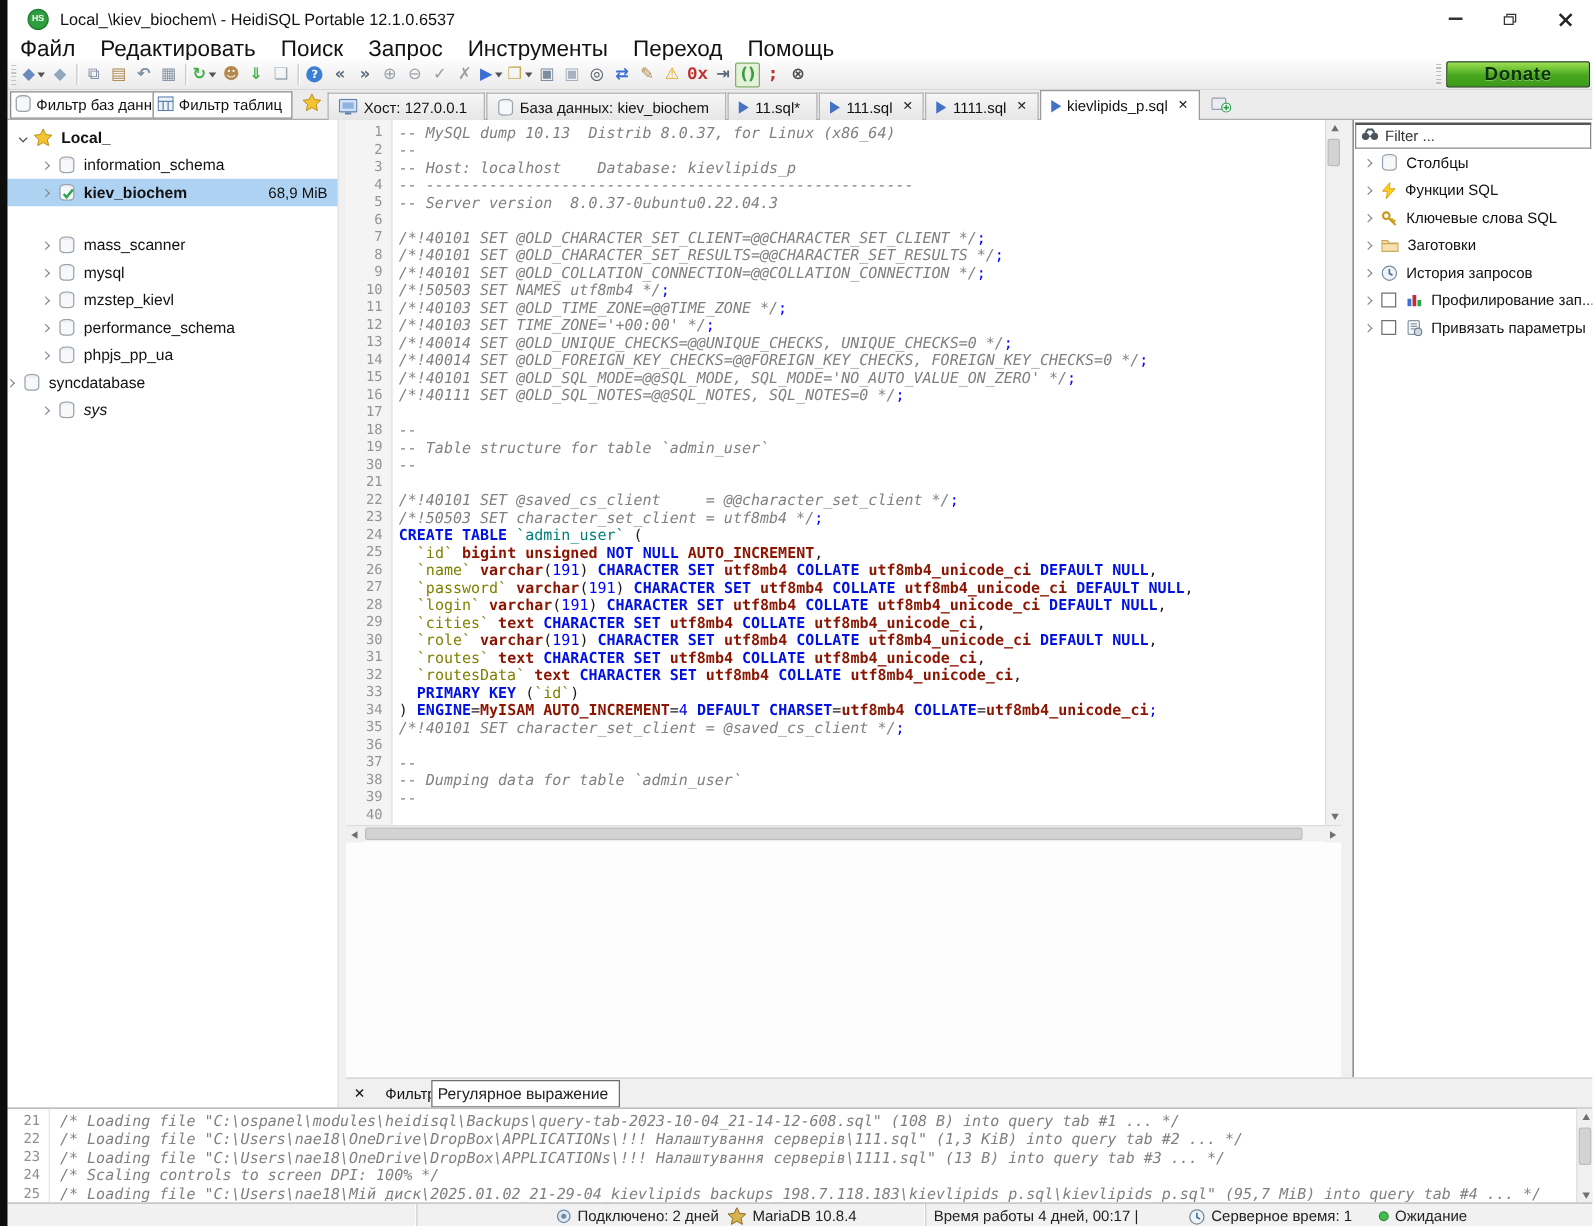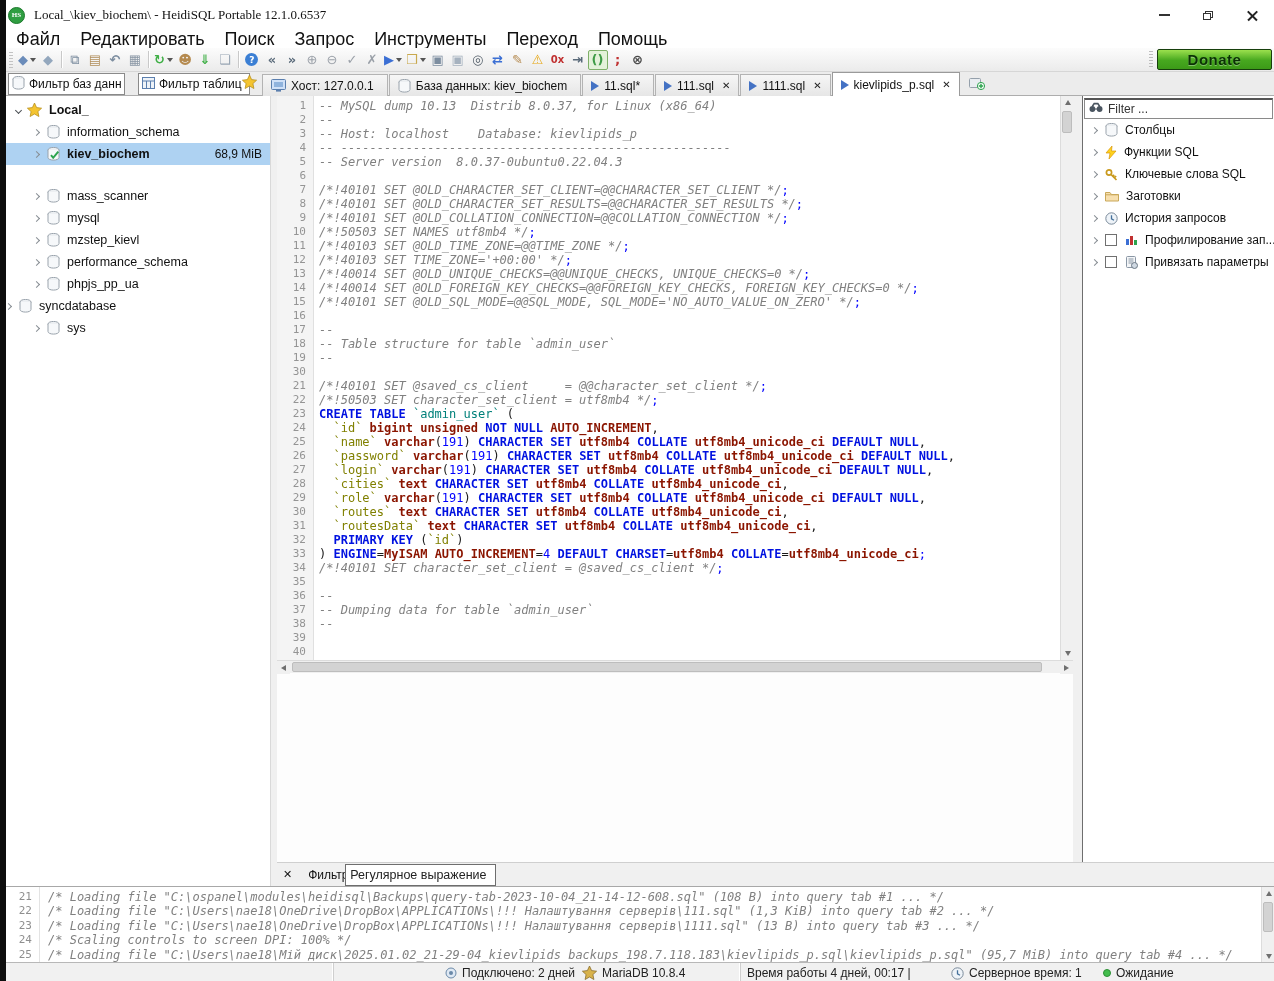--- a/index.html
+++ b/index.html
@@ -8,21 +8,21 @@
     position:relative; overflow:hidden; background:#fff;
     font-family:"Liberation Sans", sans-serif; font-size:12px; color:#111;
     cursor:default;
   }
   .abs { position:absolute; }
 
   
   #screen-edge { left:0; top:0; width:6px; height:981px; background:#0d0d0d; z-index:60; }
 
   
-  #titlebar { left:0; top:0; right:0; height:30px; background:#fff; display:flex; align-items:center;font-family:Liberation Serif, serif; }
+  #titlebar { left:14px; top:0; right:0; height:30px; background:#fff; display:flex; align-items:center; }
   #app-icon { width:17px; height:17px; border-radius:50%; background:radial-gradient(circle at 35% 30%, #59c returned, #2f9e41), #2f9e41; background:#2f9e41; border:1px solid #1d7a2d;
     color:#fff; font-size:7px; font-weight:bold; display:flex; align-items:center; justify-content:center; margin-left:8px; }
   #window-title { margin-left:9px; font-size:13px; color:#111; }
   #win-controls { margin-left:auto; display:flex; height:100%; }
   .win-btn { width:44px; height:100%; display:flex; align-items:center; justify-content:center; }
   .min-glyph { width:11px; height:2px; background:#333; display:inline-block; }
   .restore-glyph { position:relative; width:10px; height:9px; display:inline-block; }
   .restore-glyph .r1 { position:absolute; right:0; top:0; width:8px; height:7px; border:1.2px solid #333; background:#fff; }
   .restore-glyph .r2 { position:absolute; left:0; bottom:0; width:8px; height:7px; border:1.2px solid #333; background:#fff; }
   .close-glyph { position:relative; width:11px; height:11px; display:inline-block; }
@@ -244,21 +244,21 @@
       <span class="tb-icon">
         <span style="color: rgb(59, 111, 212); font-weight: bold;">⇄</span>
       </span>
       <span class="tb-icon">
         <span style="color: rgb(181, 138, 79);">✎</span>
       </span>
       <span class="tb-icon">
         <span style="color: rgb(230, 168, 23); font-weight: bold;">⚠</span>
       </span>
       <span class="tb-icon">
-        <span style="color: rgb(192, 48, 48); font-weight: bold; font-size: 10px;">0x</span>
+        <span style="color: rgb(192, 48, 48); font-weight: bold; font-size: 14px; font-family: Liberation Mono, monospace;">0x</span>
       </span>
       <span class="tb-icon">
         <span style="color: rgb(90, 106, 122); font-weight: bold;">⇥</span>
       </span>
       <span class="tb-icon hl">
         <span style="color: rgb(63, 156, 70); font-weight: bold;">()</span>
       </span>
       <span class="tb-icon">
         <span style="color: rgb(192, 48, 48); font-weight: bold;">;</span>
       </span>
@@ -271,21 +271,21 @@
 </div>
 
 <div id="tabrow" class="abs">
   <div class="filter-box" style="left:2px;width:117px;">
     <span class="icon-slot" id="ic-dbfilter"><svg width="13" height="14" viewBox="0 0 13 14">
           <ellipse cx="6.5" cy="3" rx="5.5" ry="2.6" fill="#eceff2" stroke="#9aa3ac"></ellipse>
           <path d="M1 3 v7.5 c0 1.5 2.4 2.6 5.5 2.6 s5.5 -1.1 5.5 -2.6 V3" fill="#f6f8fa" stroke="#9aa3ac"></path>
         </svg></span>
     <span class="txt">Фильтр баз данн</span>
   </div>
-  <div class="filter-box" style="left:132px;width:112px;">
+  <div class="filter-box" style="left:116px;width:112px;">
     <span class="icon-slot" id="ic-tablefilter"><svg width="13" height="12">
           <rect x="0.5" y="0.5" width="12" height="11" fill="#eef3f8" stroke="#5b7fae"></rect>
           <path d="M0.5 4 h12 M4.5 4 v7.5 M8.5 4 v7.5" stroke="#5b7fae"></path>
         </svg></span>
     <span class="txt">Фильтр таблиц</span>
   </div>
   <span id="star-btn"><svg width="15" height="14" viewBox="0 0 15 14">
         <path d="M7.5 0 L9.6 4.6 14.6 5.2 10.9 8.6 11.9 13.5 7.5 11 3.1 13.5 4.1 8.6 0.4 5.2 5.4 4.6 Z" fill="#f4c430" stroke="#b8901f" stroke-width="0.8"></path>
       </svg></span>
   <div id="tabs">
@@ -421,21 +421,21 @@
       <div class="tree-row" style="">
         <span class="chev right"></span>
         <span style="display: inline-flex; align-items: center; margin-left: 8px;">
           <svg width="13" height="14" viewBox="0 0 13 14">
             <ellipse cx="6.5" cy="3" rx="5.5" ry="2.6" fill="#eceff2" stroke="#9aa3ac"></ellipse>
             <path d="M1 3 v7.5 c0 1.5 2.4 2.6 5.5 2.6 s5.5 -1.1 5.5 -2.6 V3" fill="#f6f8fa" stroke="#9aa3ac"></path>
           </svg>
         </span>
         <span class="name">syncdatabase</span>
       </div>
-      <div class="tree-row" style="padding-left: 28px;">
+      <div class="tree-row" style="padding-left: 28px; font-style: italic;">
         <span class="chev right"></span>
         <span style="display: inline-flex; align-items: center; margin-left: 8px;">
           <svg width="13" height="14" viewBox="0 0 13 14">
             <ellipse cx="6.5" cy="3" rx="5.5" ry="2.6" fill="#eceff2" stroke="#9aa3ac"></ellipse>
             <path d="M1 3 v7.5 c0 1.5 2.4 2.6 5.5 2.6 s5.5 -1.1 5.5 -2.6 V3" fill="#f6f8fa" stroke="#9aa3ac"></path>
           </svg>
         </span>
         <span class="name">sys</span>
       </div>
     </div>
@@ -497,20 +497,21 @@
         <div class="code-line"></div>
         <div class="code-line"><span class="tk-cmt">/*!40101 SET @OLD_CHARACTER_SET_CLIENT=@@CHARACTER_SET_CLIENT */</span><span class="tk-sem">;</span></div>
         <div class="code-line"><span class="tk-cmt">/*!40101 SET @OLD_CHARACTER_SET_RESULTS=@@CHARACTER_SET_RESULTS */</span><span class="tk-sem">;</span></div>
         <div class="code-line"><span class="tk-cmt">/*!40101 SET @OLD_COLLATION_CONNECTION=@@COLLATION_CONNECTION */</span><span class="tk-sem">;</span></div>
         <div class="code-line"><span class="tk-cmt">/*!50503 SET NAMES utf8mb4 */</span><span class="tk-sem">;</span></div>
         <div class="code-line"><span class="tk-cmt">/*!40103 SET @OLD_TIME_ZONE=@@TIME_ZONE */</span><span class="tk-sem">;</span></div>
         <div class="code-line"><span class="tk-cmt">/*!40103 SET TIME_ZONE='+00:00' */</span><span class="tk-sem">;</span></div>
         <div class="code-line"><span class="tk-cmt">/*!40014 SET @OLD_UNIQUE_CHECKS=@@UNIQUE_CHECKS, UNIQUE_CHECKS=0 */</span><span class="tk-sem">;</span></div>
         <div class="code-line"><span class="tk-cmt">/*!40014 SET @OLD_FOREIGN_KEY_CHECKS=@@FOREIGN_KEY_CHECKS, FOREIGN_KEY_CHECKS=0 */</span><span class="tk-sem">;</span></div>
         <div class="code-line"><span class="tk-cmt">/*!40101 SET @OLD_SQL_MODE=@@SQL_MODE, SQL_MODE='NO_AUTO_VALUE_ON_ZERO' */</span><span class="tk-sem">;</span></div>
+        <div class="code-line"><span class="tk-cmt">/*!40111 SET @OLD_SQL_NOTES=@@SQL_NOTES, SQL_NOTES=0 */</span><span class="tk-sem">;</span></div>
         <div class="code-line"></div>
         <div class="code-line"><span class="tk-cmt">--</span></div>
         <div class="code-line"><span class="tk-cmt">-- Table structure for table `admin_user`</span></div>
         <div class="code-line"><span class="tk-cmt">--</span></div>
         <div class="code-line"></div>
         <div class="code-line"><span class="tk-cmt">/*!40101 SET @saved_cs_client     = @@character_set_client */</span><span class="tk-sem">;</span></div>
         <div class="code-line"><span class="tk-cmt">/*!50503 SET character_set_client = utf8mb4 */</span><span class="tk-sem">;</span></div>
         <div class="code-line"><span class="tk-kw">CREATE TABLE</span><span class="tk-pun"> </span><span class="tk-idt">`admin_user`</span><span class="tk-pun"> (</span></div>
         <div class="code-line"><span class="tk-pun">  </span><span class="tk-id">`id`</span><span class="tk-pun"> </span><span class="tk-typ">bigint unsigned</span><span class="tk-pun"> </span><span class="tk-kw">NOT NULL</span><span class="tk-pun"> </span><span class="tk-typ">AUTO_INCREMENT</span><span class="tk-pun">,</span></div>
         <div class="code-line"><span class="tk-pun">  </span><span class="tk-id">`name`</span><span class="tk-pun"> </span><span class="tk-typ">varchar</span><span class="tk-pun">(</span><span class="tk-num">191</span><span class="tk-pun">) </span><span class="tk-kw">CHARACTER SET</span><span class="tk-pun"> </span><span class="tk-typ">utf8mb4</span><span class="tk-pun"> </span><span class="tk-kw">COLLATE</span><span class="tk-pun"> </span><span class="tk-typ">utf8mb4_unicode_ci</span><span class="tk-pun"> </span><span class="tk-kw">DEFAULT NULL</span><span class="tk-pun">,</span></div>

